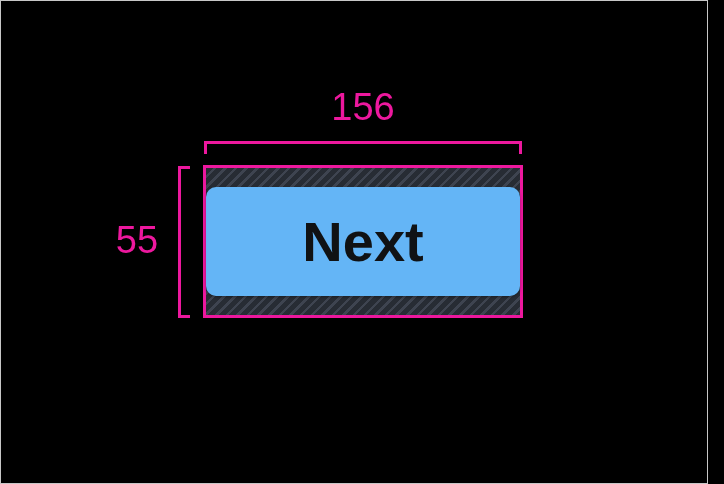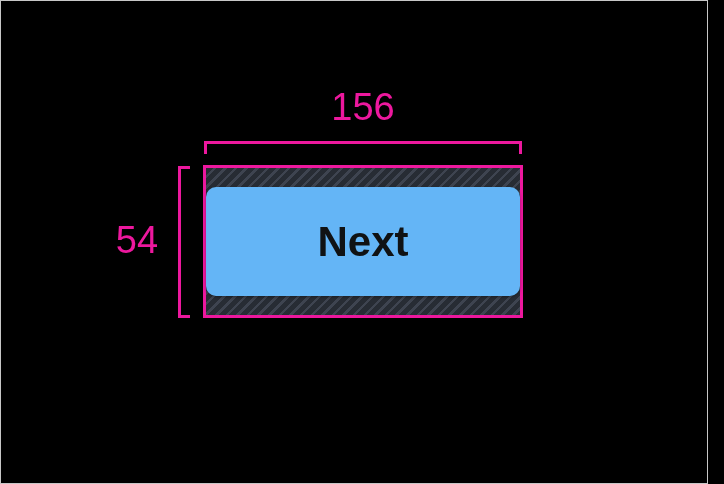--- a/index.html
+++ b/index.html
@@ -86,40 +86,40 @@
     position: absolute;
     left: 0;
     right: 0;
     top: 19px;
     bottom: 19px;
     border: none;
     border-radius: 10px;
     background: var(--button-blue, #64b5f6);
     color: var(--button-text, #101214);
     font-family: "Liberation Sans", sans-serif;
-    font-size: 42px;
+    font-size: 56px;
     font-weight: 700;
     display: flex;
     align-items: center;
     justify-content: center;
     box-shadow: 0 1px 3px rgba(0,0,0,0.35);
     cursor: pointer;
     padding: 15px;
   }
 </style>
 </head>
 <body>
 
 <div class="canvas">
 
   <div class="dim-label width">156</div>
 
   <div class="dim-line width"></div>
 
-  <div class="dim-label height">54</div>
+  <div class="dim-label height">55</div>
 
   <div class="dim-line height"></div>
 
   <div class="selection-box">
     <button class="next-btn">Next</button>
   </div>
 
 </div>
 
 </body></html>

